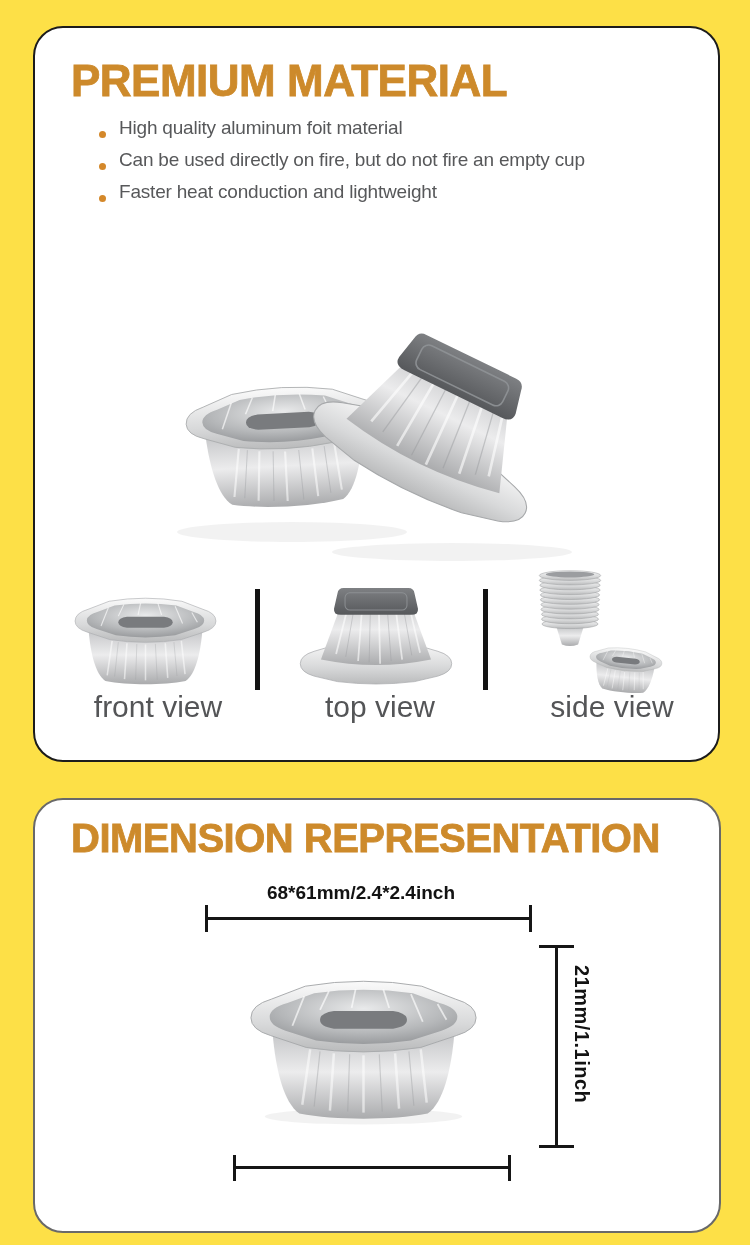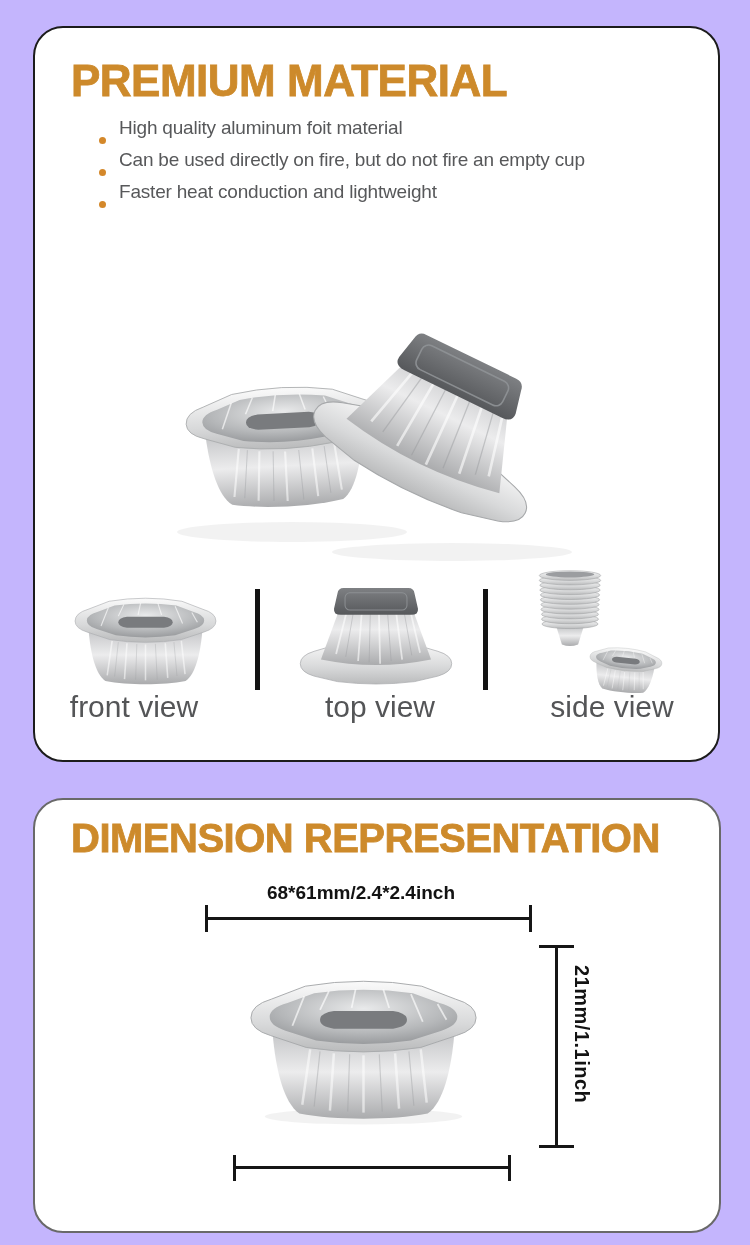--- a/index.html
+++ b/index.html
@@ -1,26 +1,26 @@
 <!DOCTYPE html>
 <html><head>
 <meta charset="utf-8">
 <style>
   html,body{margin:0;padding:0;background:#ffffff;}
-  .page{position:relative;width:750px;height:1245px;background:#c4b5fd;overflow:hidden;
+  .page{position:relative;width:750px;height:1245px;background:#fde047;overflow:hidden;
         font-family:"Liberation Sans",sans-serif;}
   .card{position:absolute;background:#ffffff;border-radius:30px;box-sizing:border-box;}
   .card1{left:33px;top:26px;width:687px;height:736px;border:2px solid #1c1c1c;}
   .card2{left:33px;top:798px;width:688px;height:435px;border:2px solid #696969;padding-left:48px;}
   .title{position:absolute;margin:0;color:#cd8a2b;font-weight:700;letter-spacing:-0.5px;
          -webkit-text-stroke:0.8px #cd8a2b;white-space:nowrap;}
   .t1{left:36px;top:28px;font-size:44px;}
   .t2{left:36px;top:16px;font-size:40px;}
   .bullets{position:absolute;left:64px;top:84px;margin:0;padding:0;list-style:none;}
-  .bullets li{display:flex;align-items:flex-end;height:32px;font-size:19px;line-height:32px;
+  .bullets li{display:flex;align-items:center;height:32px;font-size:19px;line-height:32px;
               color:#57585a;letter-spacing:-0.2px;white-space:nowrap;}
   .dot{flex:0 0 7px;width:7px;height:7px;border-radius:50%;background:#d4882a;margin:13px 13px 0 0;}
   .photo{position:absolute;}
   .divider{position:absolute;width:5px;height:101px;top:561px;background:#131313;}
   .viewlabel{position:absolute;top:662px;width:170px;text-align:center;font-size:30px;
              color:#545557;white-space:nowrap;}
   .dimtext{position:absolute;font-size:19px;font-weight:700;color:#131313;text-align:center;
            letter-spacing:0;white-space:nowrap;}
   .dline{position:absolute;background:#161616;}
   .vtext{position:absolute;writing-mode:vertical-rl;font-size:20px;font-weight:700;color:#131313;
@@ -162,21 +162,21 @@
 
     <div class="divider" style="left:448px"></div>
 
     <svg class="photo" style="left:484px;top:516px" width="170" height="160" viewBox="0 0 170 160">
       <use href="#pan-stack" x="16" y="14" width="70" height="104"></use>
       <g transform="rotate(6 107 125)">
         <use href="#pan-front" x="68" y="94" width="76" height="60"></use>
       </g>
     </svg>
 
-    <span class="viewlabel" style="left:14px">front view</span>
+    <span class="viewlabel" style="left:38px">front view</span>
     <span class="viewlabel" style="left:260px">top view</span>
     <span class="viewlabel" style="left:492px">side view</span>
   </section>
 
   <section class="card card2">
     <h1 class="title t2">DIMENSION REPRESENTATION</h1>
 
     <span class="dimtext" style="left:146px;top:82px;width:360px">68*61mm/2.4*2.4inch</span>
     <div class="dline" style="left:170px;top:117px;width:327px;height:3px"></div>
     <div class="dline" style="left:170px;top:105px;width:3px;height:27px"></div>

